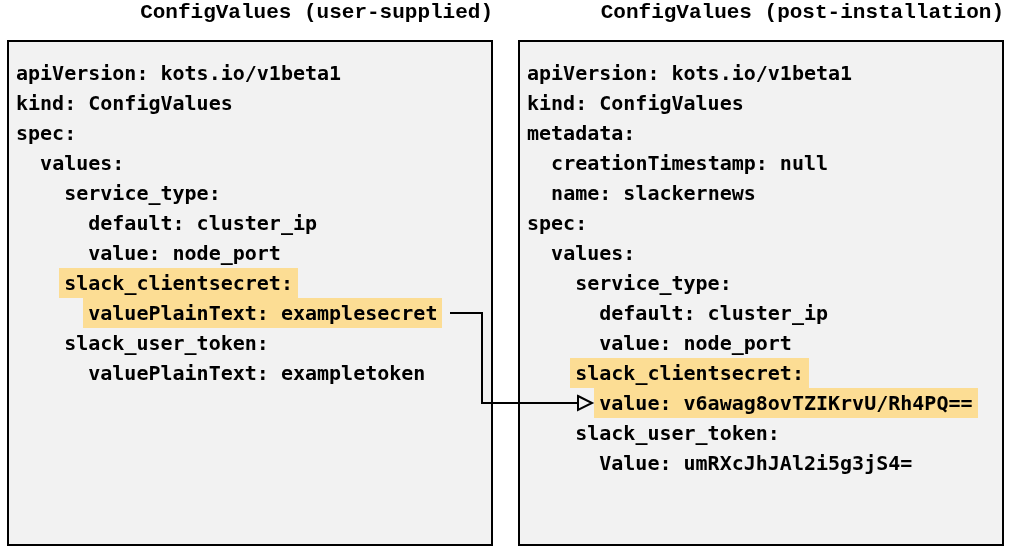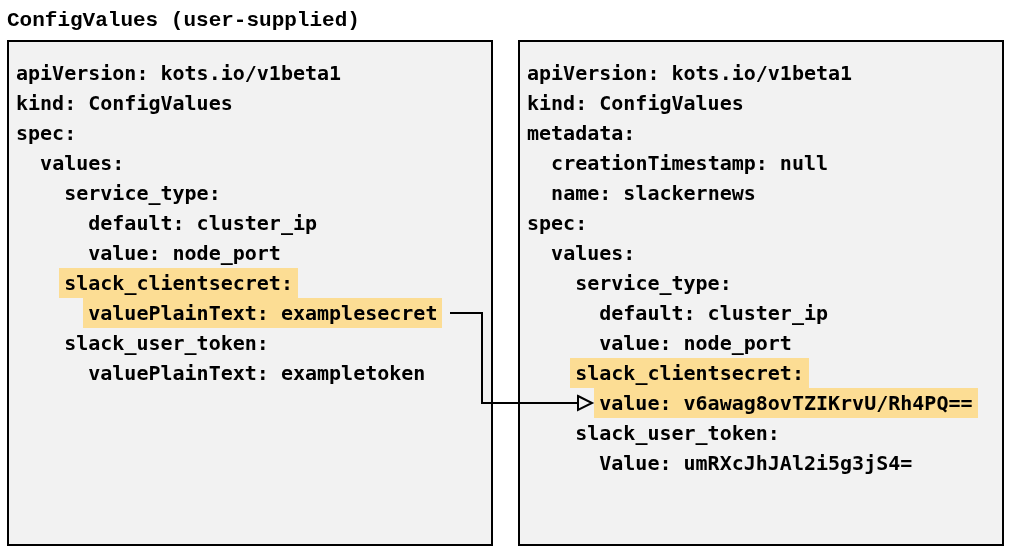--- a/index.html
+++ b/index.html
@@ -18,23 +18,23 @@
   }
   .diagram {
     position: relative;
     width: 1019px;
     height: 559px;
     font-family: "Liberation Mono", "DejaVu Sans Mono", monospace;
     color: var(--text);
   }
   .panel-title {
     position: absolute;
-    top: 8px;
+    top: 0;
     width: 486px;
-    text-align: left;
+    text-align: right;
     font-size: 21px;
     font-weight: bold;
     line-height: 26px;
     white-space: pre;
   }
   .panel-title.left  { left: 7px; }
   .panel-title.right { left: 518px; }
   .panel {
     position: absolute;
     top: 40px;
@@ -69,20 +69,21 @@
     pointer-events: none;
   }
 </style>
 </head>
 <body>
 
 <div class="diagram">
 
   <div class="panel-title left">ConfigValues (user-supplied)</div>
 
+  <div class="panel-title right">ConfigValues (post-installation)</div>
 
   <div class="panel left">
     <pre class="code" id="left-code"><div class="code-line"><span></span><span class="">apiVersion: kots.io/v1beta1</span></div><div class="code-line"><span></span><span class="">kind: ConfigValues</span></div><div class="code-line"><span></span><span class="">spec:</span></div><div class="code-line"><span>  </span><span class="">values:</span></div><div class="code-line"><span>    </span><span class="">service_type:</span></div><div class="code-line"><span>      </span><span class="">default: cluster_ip</span></div><div class="code-line"><span>      </span><span class="">value: node_port</span></div><div class="code-line"><span>    </span><span class="hl">slack_clientsecret:</span></div><div class="code-line"><span>      </span><span class="hl">valuePlainText: examplesecret</span></div><div class="code-line"><span>    </span><span class="">slack_user_token:</span></div><div class="code-line"><span>      </span><span class="">valuePlainText: exampletoken</span></div></pre>
   </div>
 
   <div class="panel right">
     <pre class="code" id="right-code"><div class="code-line"><span></span><span class="">apiVersion: kots.io/v1beta1</span></div><div class="code-line"><span></span><span class="">kind: ConfigValues</span></div><div class="code-line"><span></span><span class="">metadata:</span></div><div class="code-line"><span>  </span><span class="">creationTimestamp: null</span></div><div class="code-line"><span>  </span><span class="">name: slackernews</span></div><div class="code-line"><span></span><span class="">spec:</span></div><div class="code-line"><span>  </span><span class="">values:</span></div><div class="code-line"><span>    </span><span class="">service_type:</span></div><div class="code-line"><span>      </span><span class="">default: cluster_ip</span></div><div class="code-line"><span>      </span><span class="">value: node_port</span></div><div class="code-line"><span>    </span><span class="hl">slack_clientsecret:</span></div><div class="code-line"><span>      </span><span class="hl">value: v6awag8ovTZIKrvU/Rh4PQ==</span></div><div class="code-line"><span>    </span><span class="">slack_user_token:</span></div><div class="code-line"><span>      </span><span class="">Value: umRXcJhJAl2i5g3jS4=</span></div></pre>
   </div>
 
   <svg class="arrow-overlay" width="1019" height="559">

